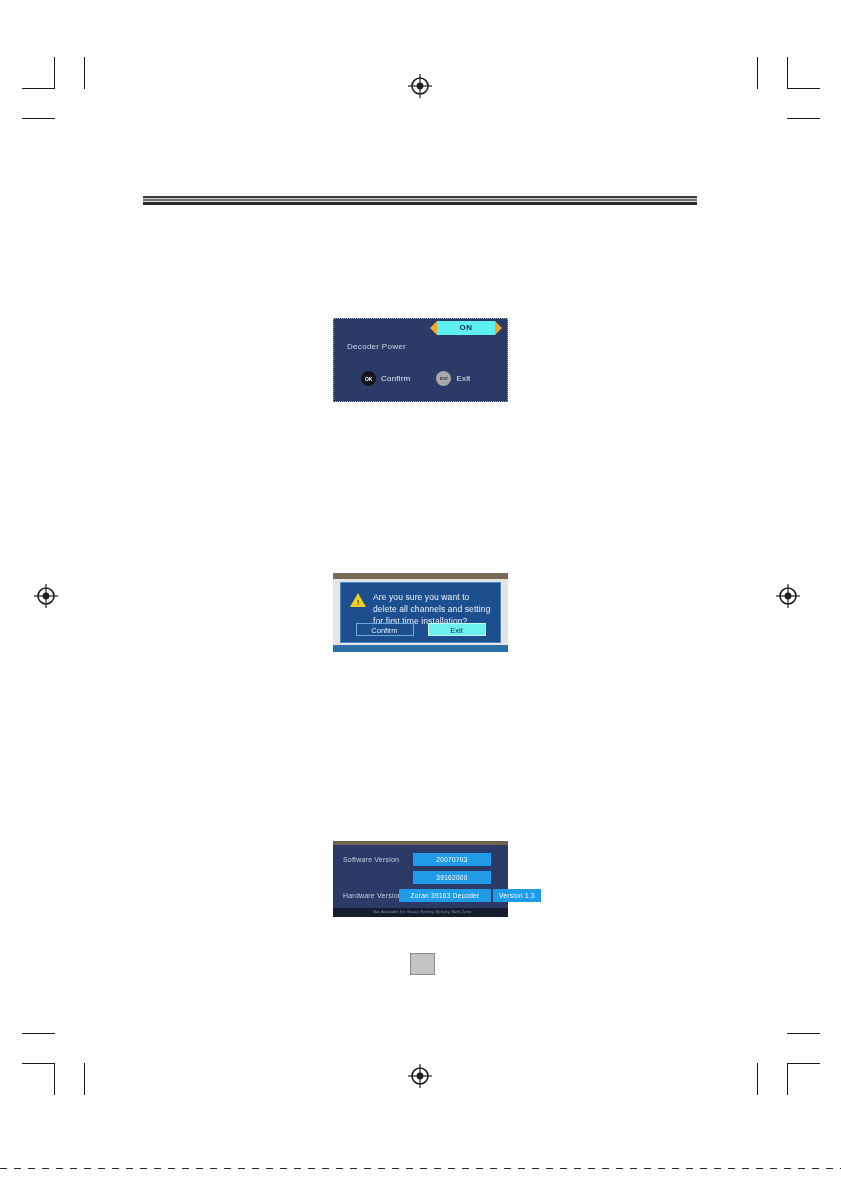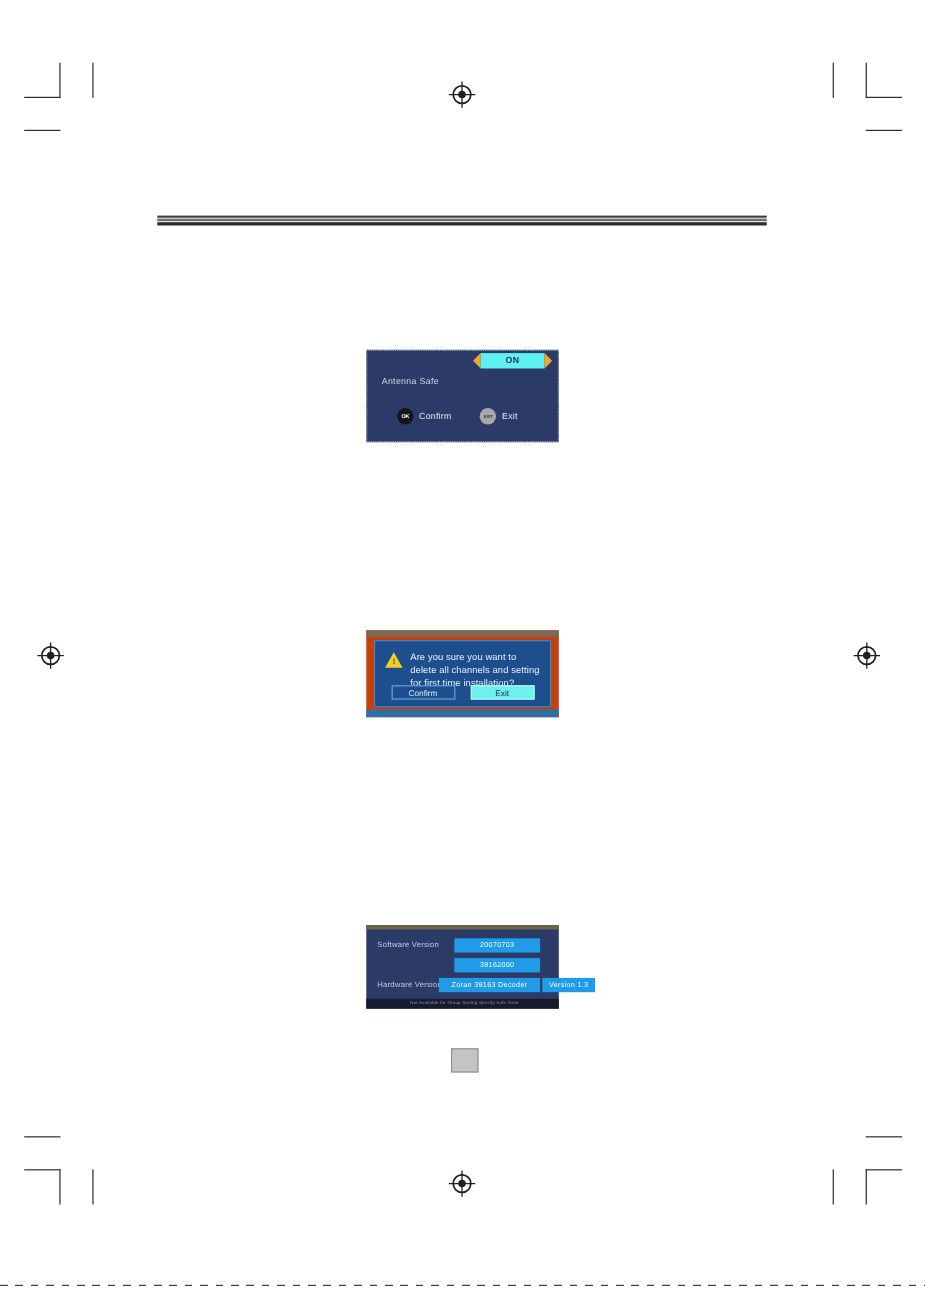--- a/index.html
+++ b/index.html
@@ -144,21 +144,21 @@
     font-size: 8px;
     letter-spacing: 0.2px;
   }
 
   
   .osd-confirm {
     left: 333px;
     top: 573px;
     width: 175px;
     height: 79px;
-    background: #c2410c;
+    background: #e5e5e5;
   }
   .confirm-strip-top {
     position: absolute;
     left: 0; top: 0;
     width: 100%;
     height: 6px;
     background: #7a6a55;
   }
   .confirm-strip-bottom {
     position: absolute;
@@ -381,21 +381,21 @@
 <div class="page-rule">
   <div class="band rule-b1"></div>
   <div class="band rule-b2"></div>
   <div class="band rule-b3"></div>
   <div class="band rule-b4"></div>
   <div class="band rule-b5"></div>
 </div>
 
 <div class="osd osd-antenna">
   <div class="antenna-row">
-    <span class="antenna-label">Antenna Safe</span>
+    <span class="antenna-label">Decoder Power</span>
   </div>
   <div class="antenna-value-wrap">
     <span class="arrow-left"></span>
     <span class="antenna-value">ON</span>
     <span class="arrow-right"></span>
   </div>
   <div class="antenna-footer">
     <div class="key-group">
       <span class="key-badge key-ok">OK</span>
       <span class="key-label">Confirm</span>

